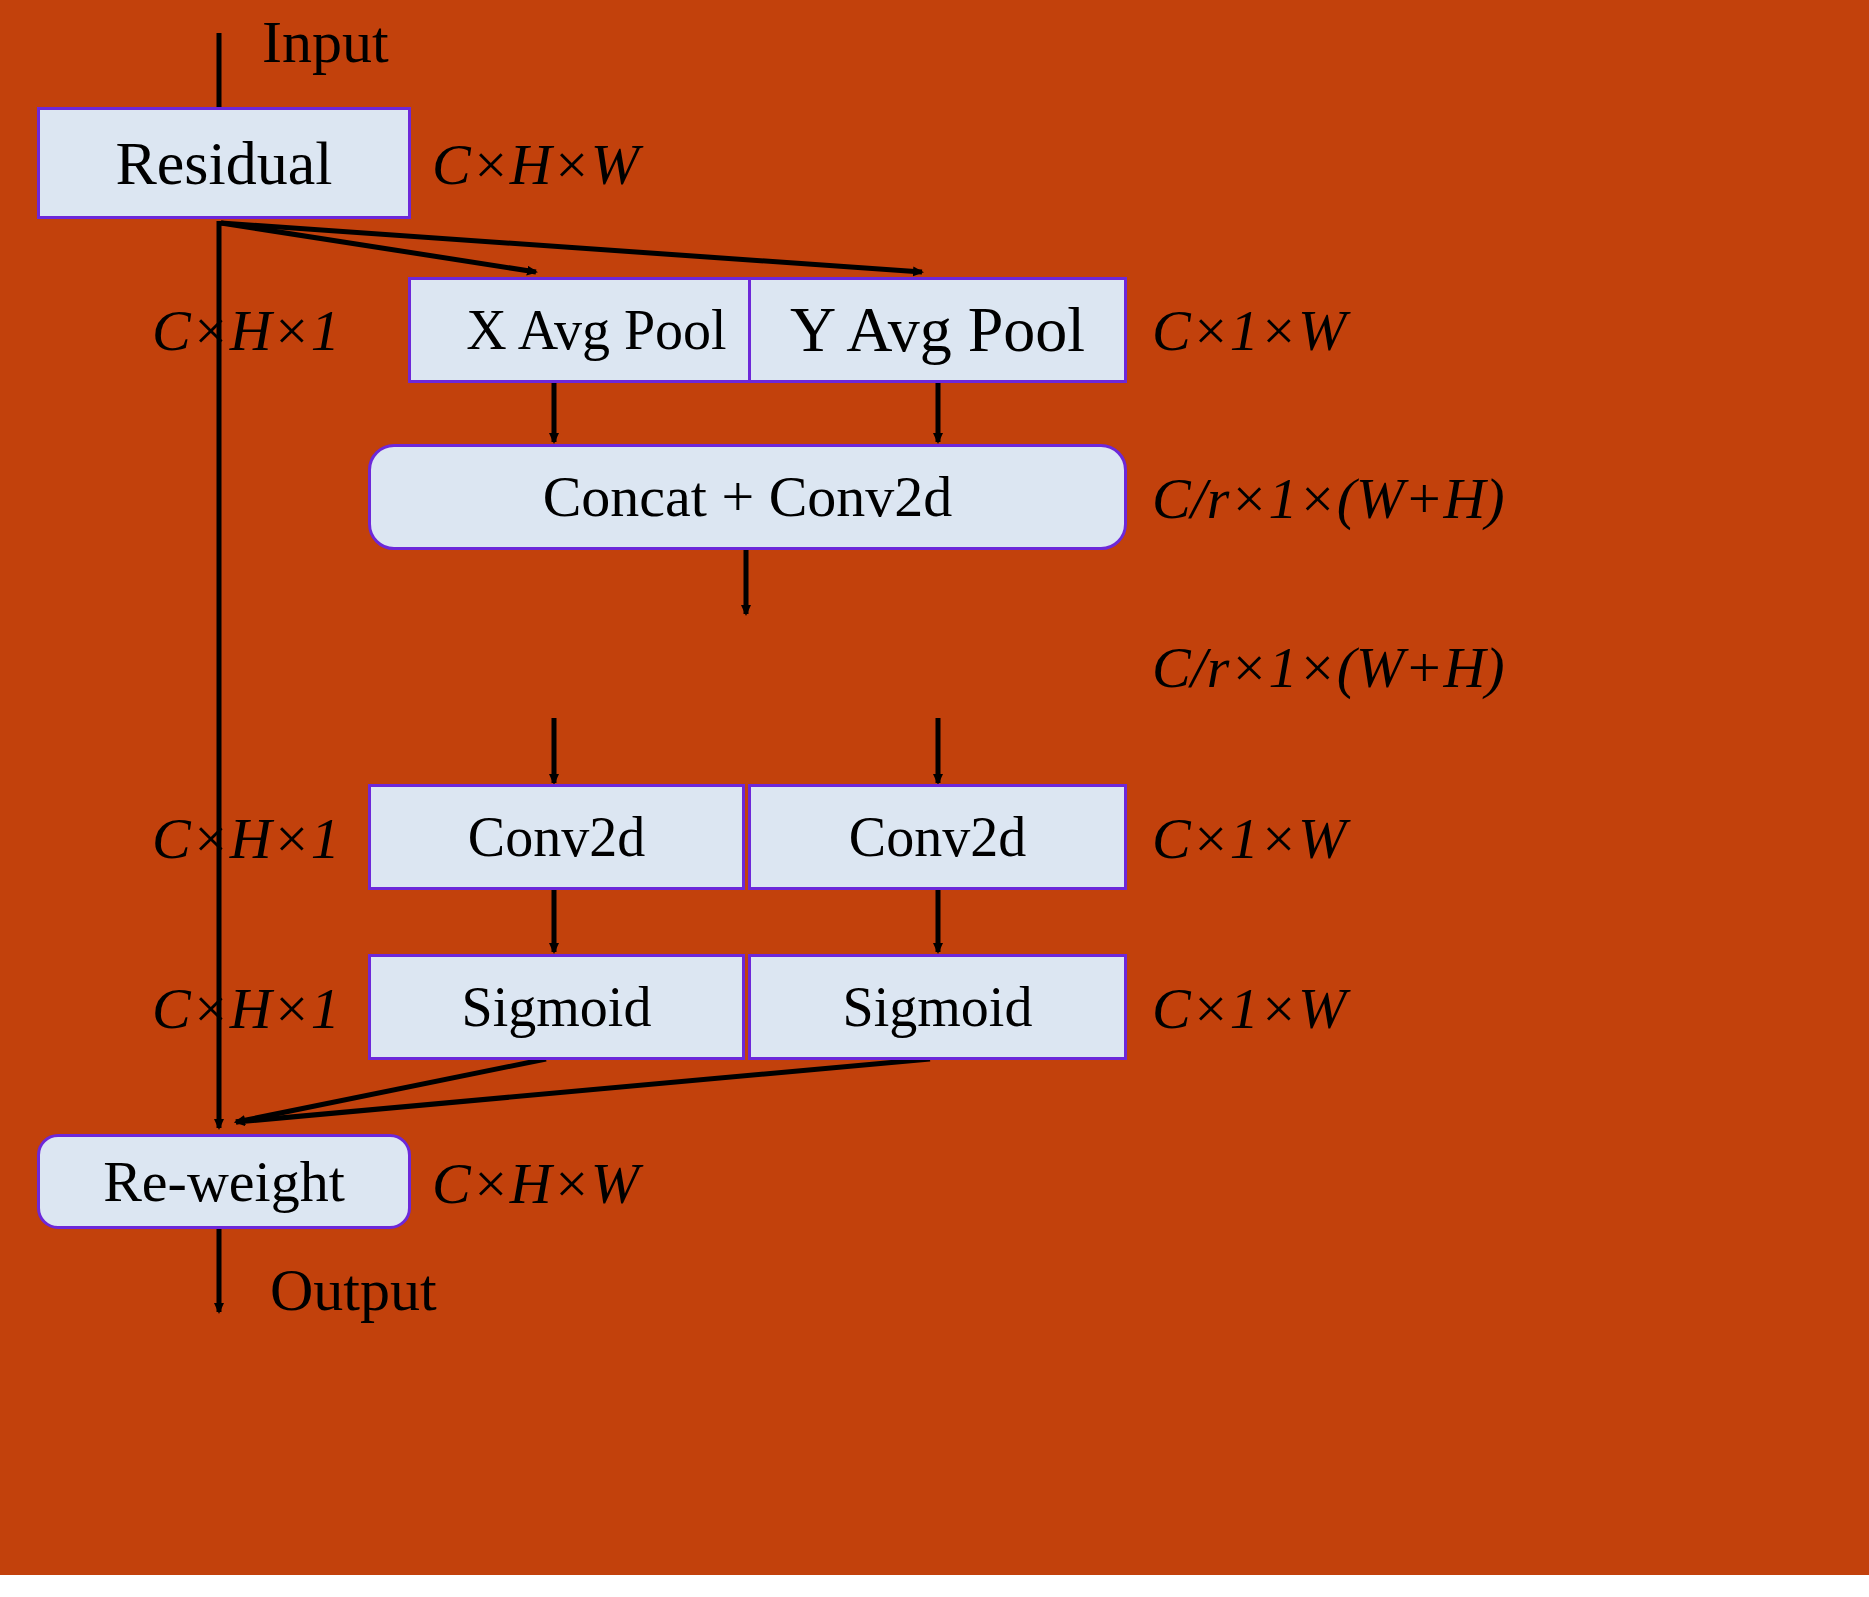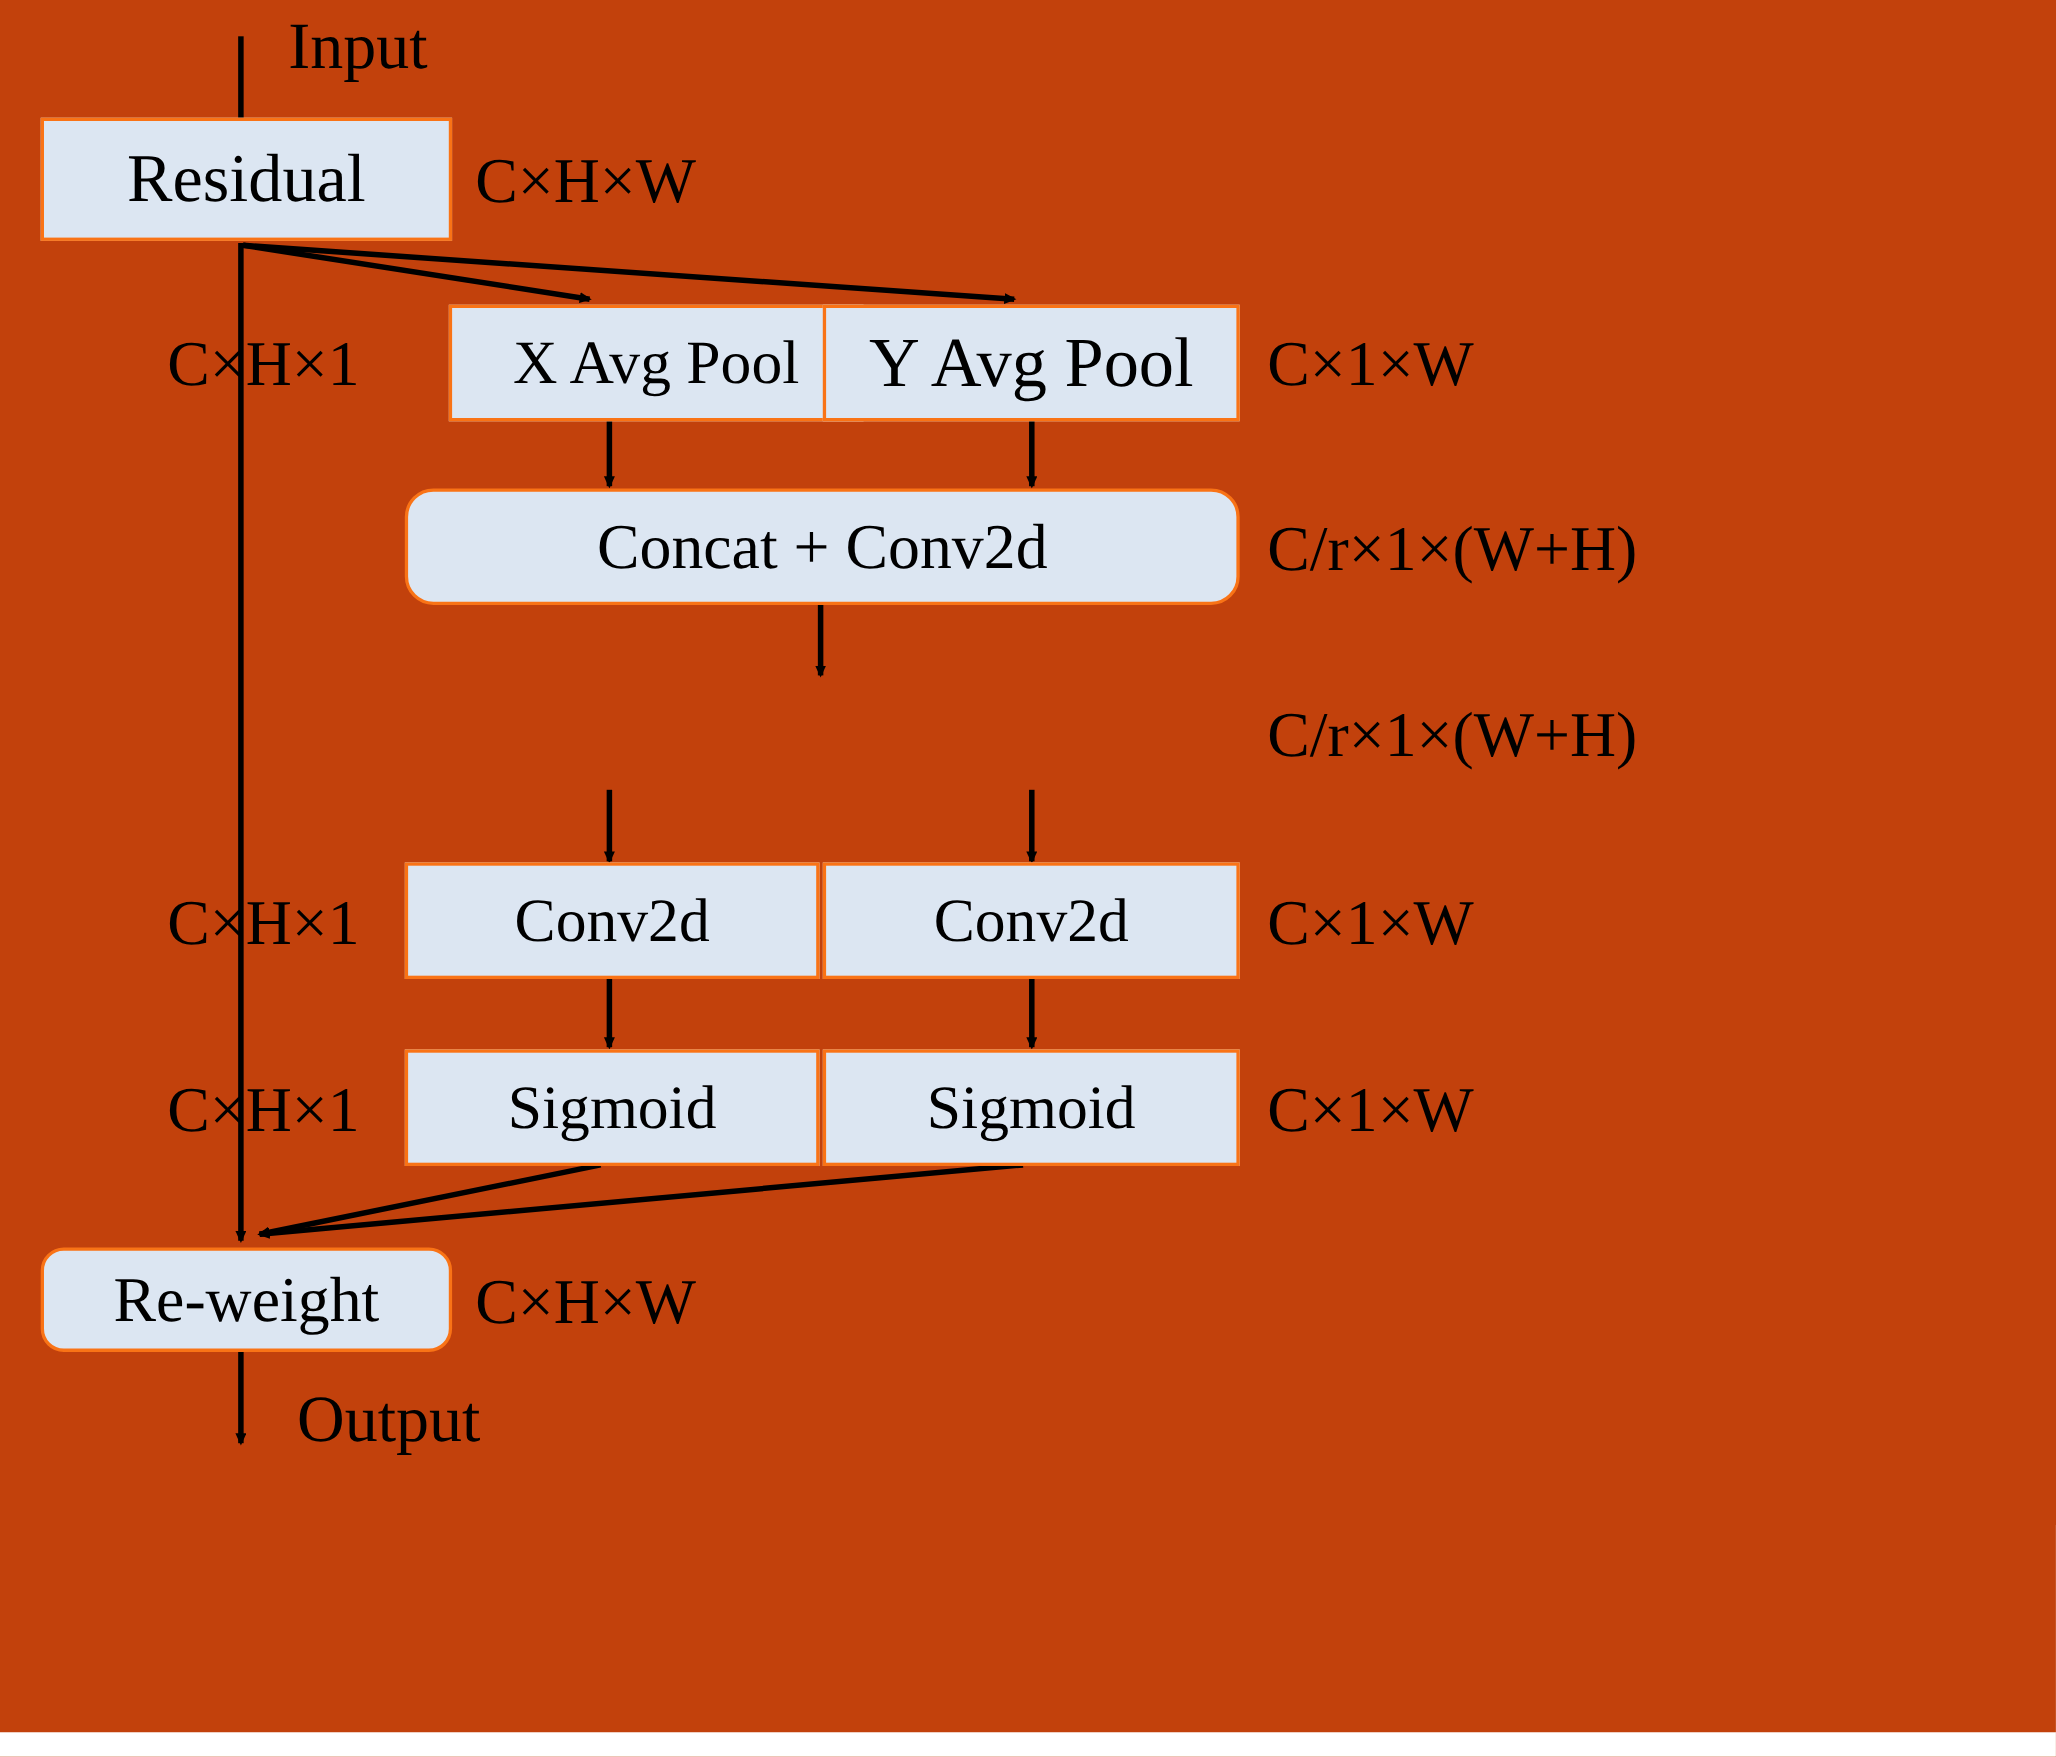--- a/index.html
+++ b/index.html
@@ -13,33 +13,34 @@
     height: 1575px;
     background: #c2410c;
     font-family: "Liberation Serif", "DejaVu Serif", serif;
     overflow: hidden;
     padding-left: 41px;
   }
   .box {
     position: absolute;
     box-sizing: border-box;
     background: #dce6f2;
-    border: 3px solid #f97316;
+    border: 3px solid #6d28d9;
     display: flex;
     align-items: center;
     justify-content: center;
     color: #000000;
     line-height: 1;
     white-space: nowrap;
   }
   .dim {
     position: absolute;
     color: #000000;
     white-space: nowrap;
     line-height: 1;
+    font-style: italic;
   }
   .io-label {
     position: absolute;
     color: #000000;
     white-space: nowrap;
     line-height: 1;
   }
   svg.arrows {
     position: absolute;
     left: 0;

